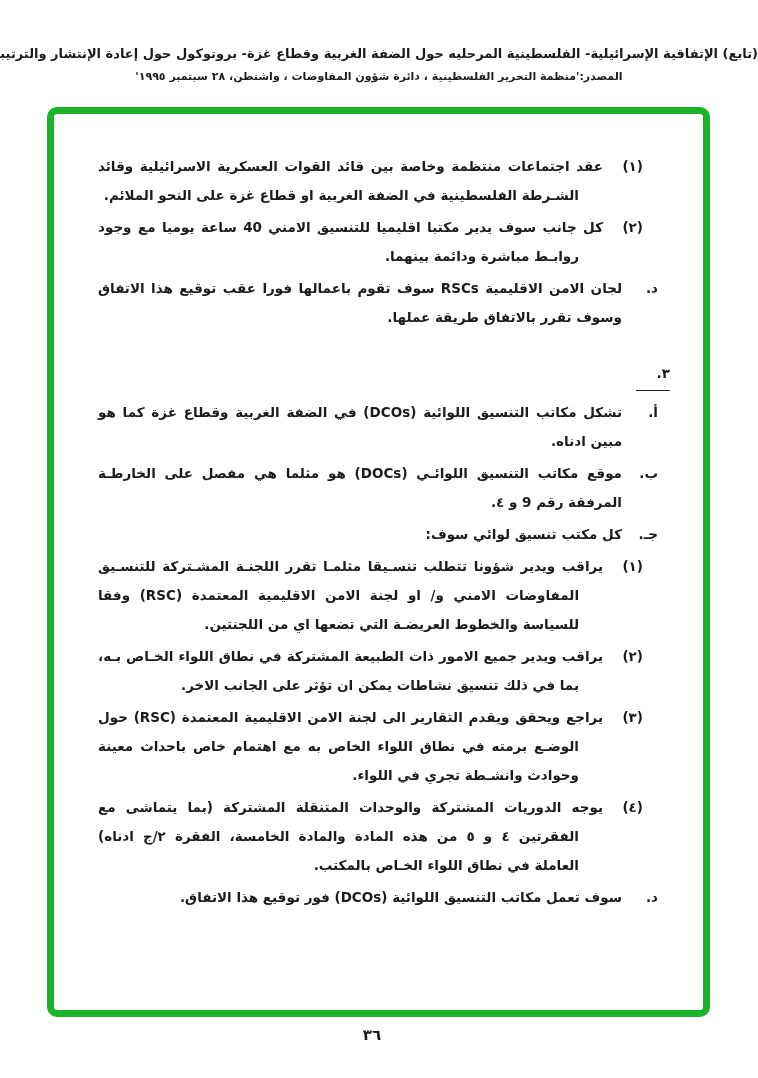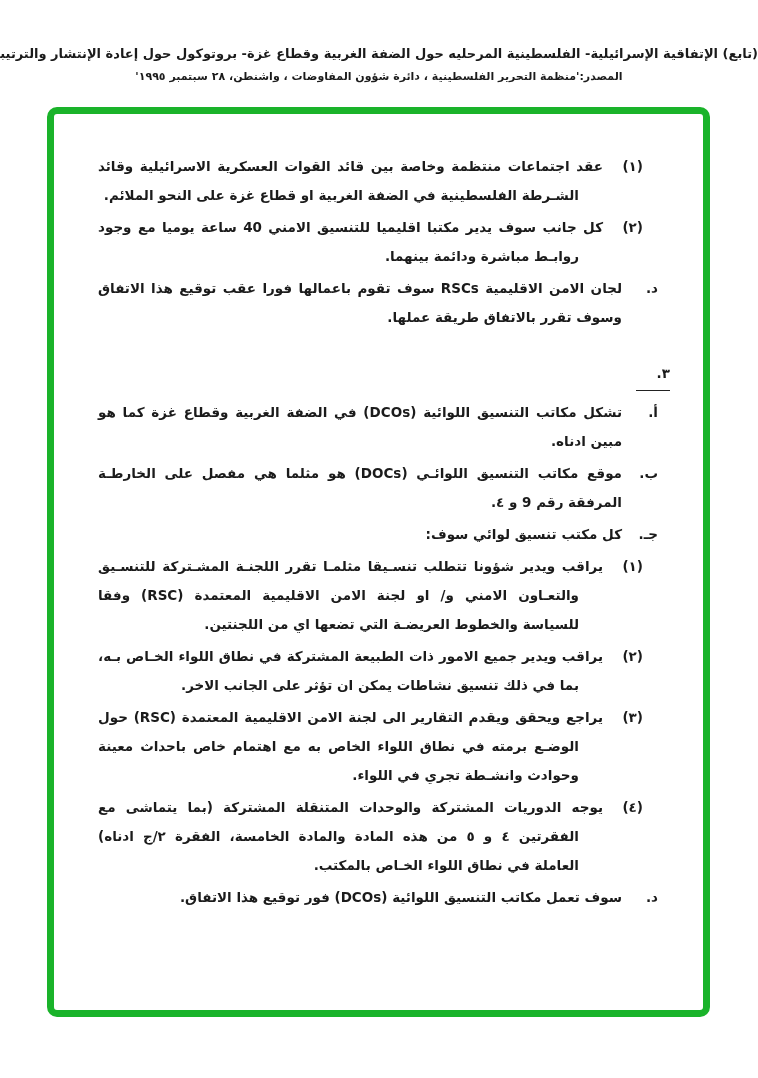--- a/index.html
+++ b/index.html
@@ -114,21 +114,21 @@
         <div class="itext">موقع مكاتب التنسيق اللوائـي (DOCs) هو مثلما هي مفصل على الخارطـة المرفقة رقم 9 و ٤.</div>
       </div>
 
       <div class="item lvl-letter">
         <span class="marker">جـ.</span>
         <div class="itext">كل مكتب تنسيق لوائي سوف:</div>
       </div>
 
       <div class="item lvl-num">
         <span class="marker">(١)</span>
-        <div class="itext">يراقب ويدير شؤونا تتطلب تنسـيقا مثلمـا تقرر اللجنـة المشـتركة للتنسـيق والتعـاون الامني و/ او لجنة الامن الاقليمية المعتمدة (RSC) وفقا للسياسة والخطوط العريضـة التي تضعها اي من اللجنتين.</div>
+        <div class="itext">يراقب ويدير شؤونا تتطلب تنسـيقا مثلمـا تقرر اللجنـة المشـتركة للتنسـيق المفاوضات الامني و/ او لجنة الامن الاقليمية المعتمدة (RSC) وفقا للسياسة والخطوط العريضـة التي تضعها اي من اللجنتين.</div>
       </div>
 
       <div class="item lvl-num">
         <span class="marker">(٢)</span>
         <div class="itext">يراقب ويدير جميع الامور ذات الطبيعة المشتركة في نطاق اللواء الخـاص بـه، بما في ذلك تنسيق نشاطات يمكن ان تؤثر على الجانب الاخر.</div>
       </div>
 
       <div class="item lvl-num">
         <span class="marker">(٣)</span>
         <div class="itext">يراجع ويحقق ويقدم التقارير الى لجنة الامن الاقليمية المعتمدة (RSC) حول  الوضـع برمته في نطاق اللواء الخاص به مع اهتمام خاص باحداث معينة وحوادث وانشـطة تجري في اللواء.</div>
@@ -140,14 +140,15 @@
       </div>
 
       <div class="item lvl-letter">
         <span class="marker">د.</span>
         <div class="itext">سوف تعمل مكاتب التنسيق اللوائية (DCOs) فور توقيع هذا الاتفاق.</div>
       </div>
 
     </div>
   </div>
 
+  <div class="page-number">٣٦</div>
 
 </div>
 
 </body></html>

